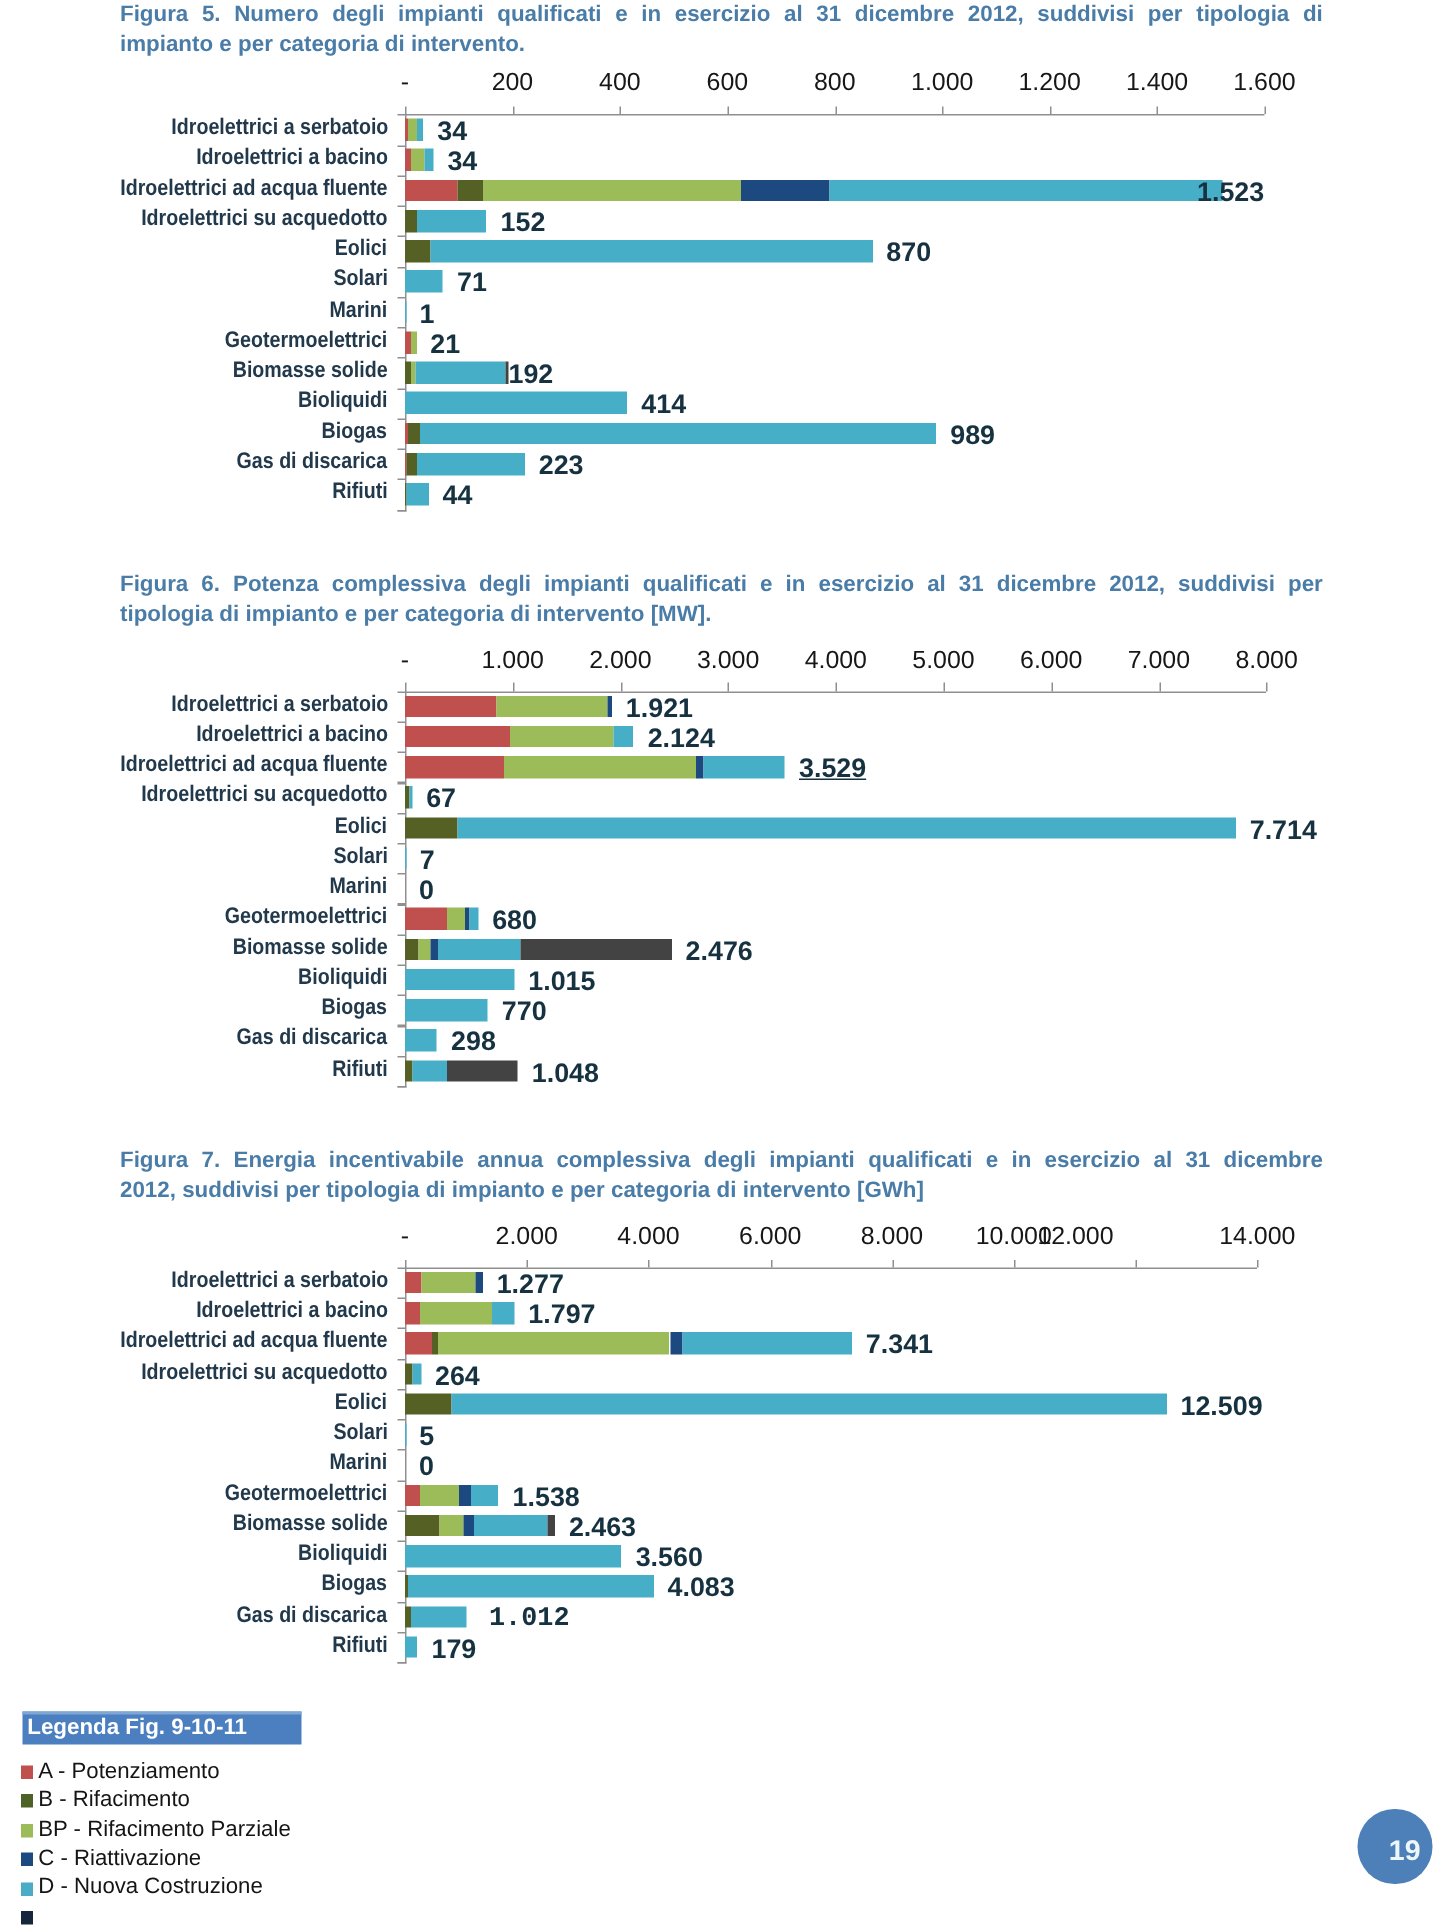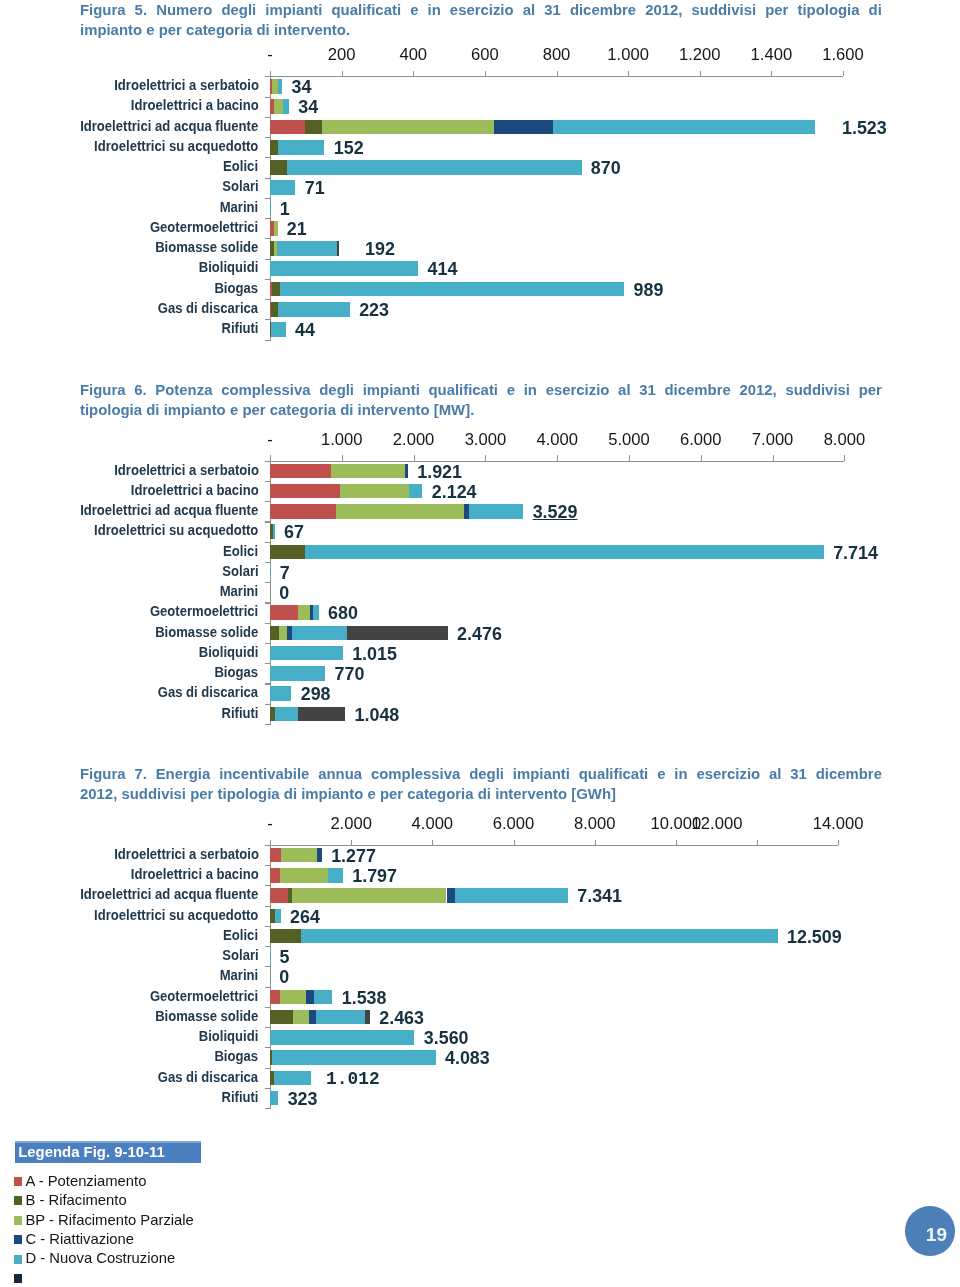--- a/index.html
+++ b/index.html
@@ -71,21 +71,21 @@
     <div class="bar-seg" style="left:274.2975px;top:99.39999999999999px;width:8.953125px;height:14.7px;background:#9cbb59;"></div>
     <div class="bar-seg" style="left:283.250625px;top:99.39999999999999px;width:5.73px;height:14.7px;background:#46aec6;"></div>
     <div class="val-label" style="left:298.280625px;top:98.475px;">34</div>
     <div class="tick" style="left:265.3px;top:137.05px;width:4.9px;height:1.1px;"></div>
     <div class="cat-label" style="right:701.5px;top:118.725px;">Idroelettrici ad acqua fluente</div>
     <div class="bar-seg" style="left:270px;top:119.64999999999999px;width:35.096250000000005px;height:14.7px;background:#c0504d;"></div>
     <div class="bar-seg" style="left:305.09625px;top:119.64999999999999px;width:16.831875px;height:14.7px;background:#556124;"></div>
     <div class="bar-seg" style="left:321.928125px;top:119.64999999999999px;width:171.9px;height:14.7px;background:#9cbb59;"></div>
     <div class="bar-seg" style="left:493.828125px;top:119.64999999999999px;width:59.090625px;height:14.7px;background:#1c4a80;"></div>
     <div class="bar-seg" style="left:552.91875px;top:119.64999999999999px;width:262.505625px;height:14.7px;background:#46aec6;"></div>
-    <div class="val-label" style="left:842px;top:118.725px;">1.523</div>
+    <div class="val-label" style="left:798px;top:118.725px;">1.523</div>
     <div class="tick" style="left:265.3px;top:157.3px;width:4.9px;height:1.1px;"></div>
     <div class="cat-label" style="right:701.5px;top:138.97500000000002px;">Idroelettrici su acquedotto</div>
     <div class="bar-seg" style="left:270px;top:139.9px;width:7.87875px;height:14.7px;background:#556124;"></div>
     <div class="bar-seg" style="left:277.87875px;top:139.9px;width:46.556250000000006px;height:14.7px;background:#46aec6;"></div>
     <div class="val-label" style="left:333.735px;top:138.97500000000002px;">152</div>
     <div class="tick" style="left:265.3px;top:177.55px;width:4.9px;height:1.1px;"></div>
     <div class="cat-label" style="right:701.5px;top:159.22500000000002px;">Eolici</div>
     <div class="bar-seg" style="left:270px;top:160.15px;width:16.831875px;height:14.7px;background:#556124;"></div>
     <div class="bar-seg" style="left:286.831875px;top:160.15px;width:294.736875px;height:14.7px;background:#46aec6;"></div>
     <div class="val-label" style="left:590.86875px;top:159.22500000000002px;">870</div>
@@ -101,21 +101,21 @@
     <div class="cat-label" style="right:701.5px;top:219.97500000000002px;">Geotermoelettrici</div>
     <div class="bar-seg" style="left:270px;top:220.9px;width:3.5812500000000003px;height:14.7px;background:#c0504d;"></div>
     <div class="bar-seg" style="left:273.58125px;top:220.9px;width:3.939375px;height:14.7px;background:#9cbb59;"></div>
     <div class="val-label" style="left:286.820625px;top:219.97500000000002px;">21</div>
     <div class="tick" style="left:265.3px;top:258.55px;width:4.9px;height:1.1px;"></div>
     <div class="cat-label" style="right:701.5px;top:240.22500000000002px;">Biomasse solide</div>
     <div class="bar-seg" style="left:270px;top:241.15px;width:4.2975px;height:14.7px;background:#556124;"></div>
     <div class="bar-seg" style="left:274.2975px;top:241.15px;width:2.865px;height:14.7px;background:#9cbb59;"></div>
     <div class="bar-seg" style="left:277.1625px;top:241.15px;width:59.806875000000005px;height:14.7px;background:#46aec6;"></div>
     <div class="bar-seg" style="left:336.969375px;top:241.15px;width:1.7906250000000001px;height:14.7px;background:#434343;"></div>
-    <div class="val-label" style="left:365px;top:240.22500000000002px;">192</div>
+    <div class="val-label" style="left:339px;top:240.22500000000002px;">192</div>
     <div class="tick" style="left:265.3px;top:278.8px;width:4.9px;height:1.1px;"></div>
     <div class="cat-label" style="right:701.5px;top:260.475px;">Bioliquidi</div>
     <div class="bar-seg" style="left:270px;top:261.40000000000003px;width:148.26375000000002px;height:14.7px;background:#46aec6;"></div>
     <div class="val-label" style="left:427.56375px;top:260.475px;">414</div>
     <div class="tick" style="left:265.3px;top:299.05px;width:4.9px;height:1.1px;"></div>
     <div class="cat-label" style="right:701.5px;top:280.725px;">Biogas</div>
     <div class="bar-seg" style="left:270px;top:281.65000000000003px;width:2.14875px;height:14.7px;background:#c0504d;"></div>
     <div class="bar-seg" style="left:272.14875px;top:281.65000000000003px;width:7.520625000000001px;height:14.7px;background:#556124;"></div>
     <div class="bar-seg" style="left:279.669375px;top:281.65000000000003px;width:344.51625px;height:14.7px;background:#46aec6;"></div>
     <div class="val-label" style="left:633.485625px;top:280.725px;">989</div>
@@ -303,21 +303,21 @@
     <div class="bar-seg" style="left:272.4757285714286px;top:1050.25px;width:163.23574285714287px;height:14.7px;background:#46aec6;"></div>
     <div class="val-label" style="left:445.01147142857144px;top:1049.325px;">4.083</div>
     <div class="tick" style="left:265.3px;top:1087.9px;width:4.9px;height:1.1px;"></div>
     <div class="cat-label" style="right:701.5px;top:1069.575px;">Gas di discarica</div>
     <div class="bar-seg" style="left:270px;top:1070.5px;width:4.2615px;height:14.7px;background:#556124;"></div>
     <div class="bar-seg" style="left:274.2615px;top:1070.5px;width:36.81124285714286px;height:14.7px;background:#46aec6;"></div>
     <div class="val-label" style="left:326px;top:1069.575px;font-family:Liberation Mono, monospace;">1.012</div>
     <div class="tick" style="left:265.3px;top:1108.15px;width:4.9px;height:1.1px;"></div>
     <div class="cat-label" style="right:701.5px;top:1089.825px;">Rifiuti</div>
     <div class="bar-seg" style="left:270px;top:1090.75px;width:8.360657142857143px;height:14.7px;background:#46aec6;"></div>
-    <div class="val-label" style="left:287.66065714285713px;top:1089.825px;">323</div>
+    <div class="val-label" style="left:287.66065714285713px;top:1089.825px;">179</div>
     <div class="legend-head" style="left:14.5px;top:1141px;width:186.5px;height:22px;"></div>
     <div class="legend-head-top" style="left:14.5px;top:1141px;width:186.5px;height:2px;"></div>
     <div class="legend-head-label" style="left:18.2px;top:1143.7px;">Legenda Fig. 9-10-11</div>
     <div class="swatch" style="left:14px;top:1177.1px;width:8px;height:9px;background:#c0504d;"></div>
     <div class="legend-row" style="left:25.5px;top:1174px;">A - Potenziamento</div>
     <div class="swatch" style="left:14px;top:1196.4499999999998px;width:8px;height:9px;background:#4e6228;"></div>
     <div class="legend-row" style="left:25.5px;top:1193.35px;">B - Rifacimento</div>
     <div class="swatch" style="left:14px;top:1215.8px;width:8px;height:9px;background:#9cbb59;"></div>
     <div class="legend-row" style="left:25.5px;top:1212.7px;">BP - Rifacimento Parziale</div>
     <div class="swatch" style="left:14px;top:1235.1499999999999px;width:8px;height:9px;background:#1c4a80;"></div>

